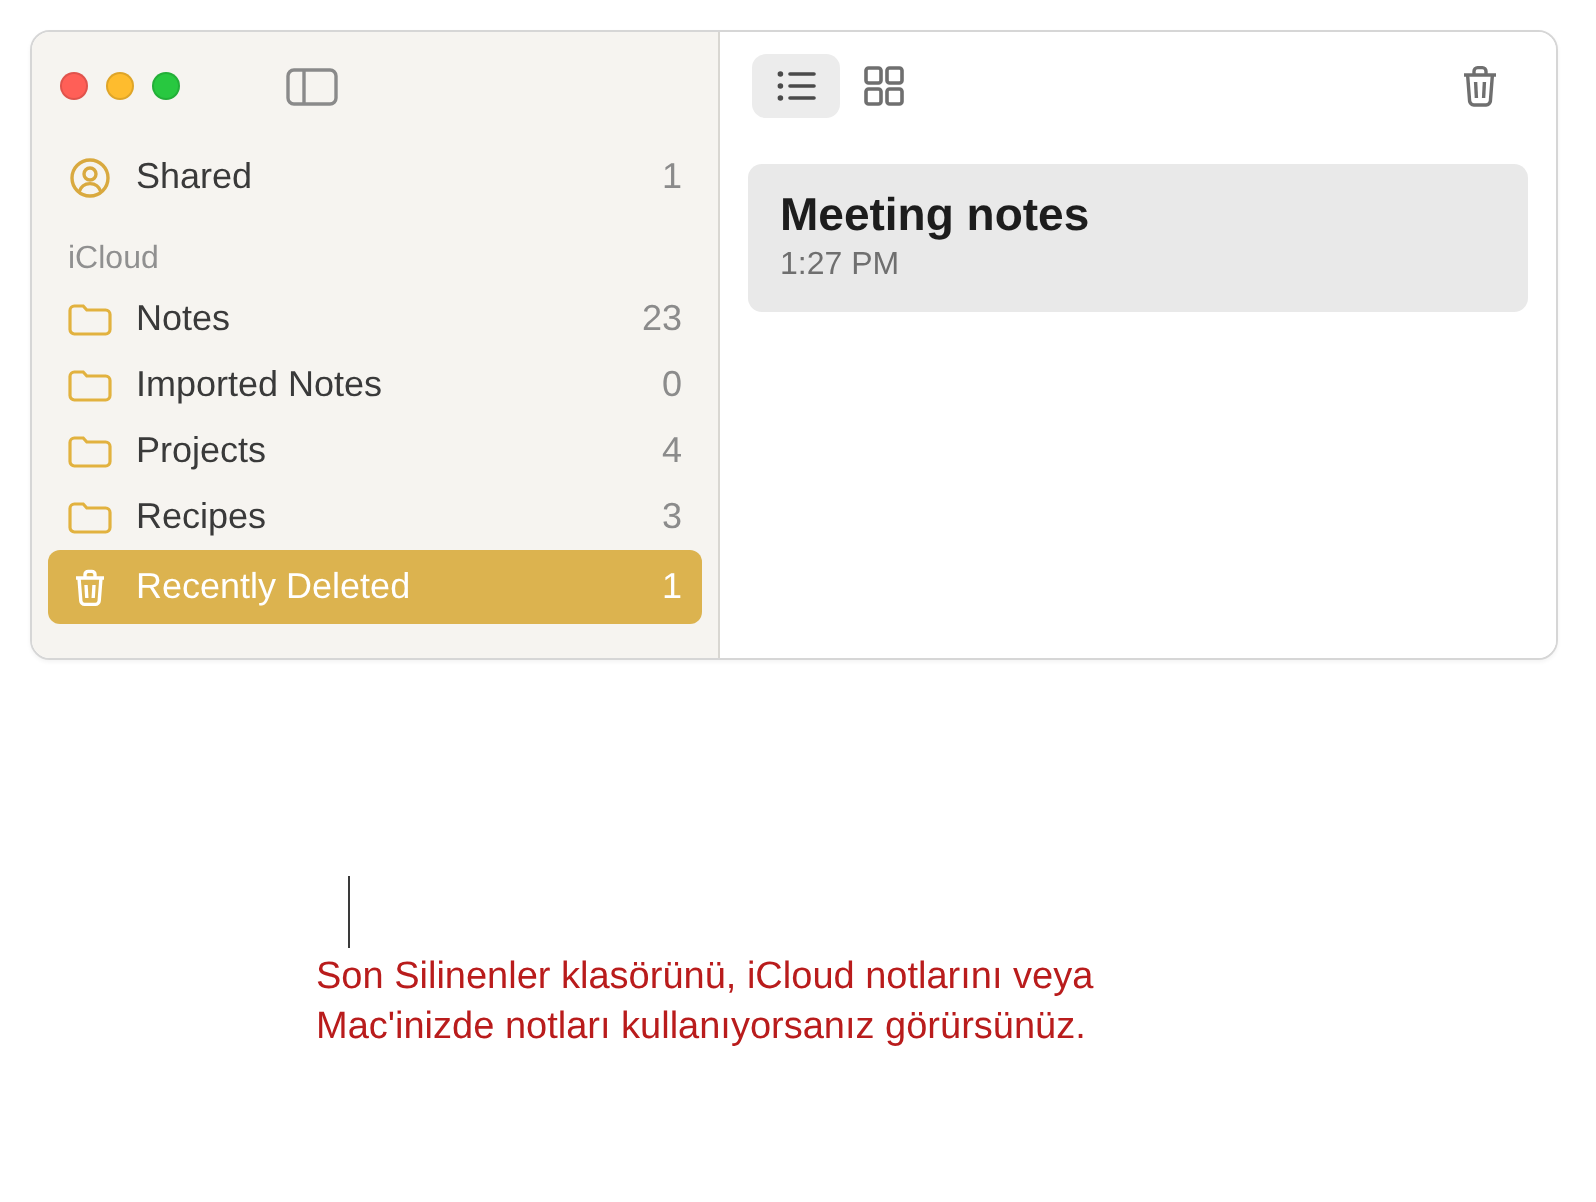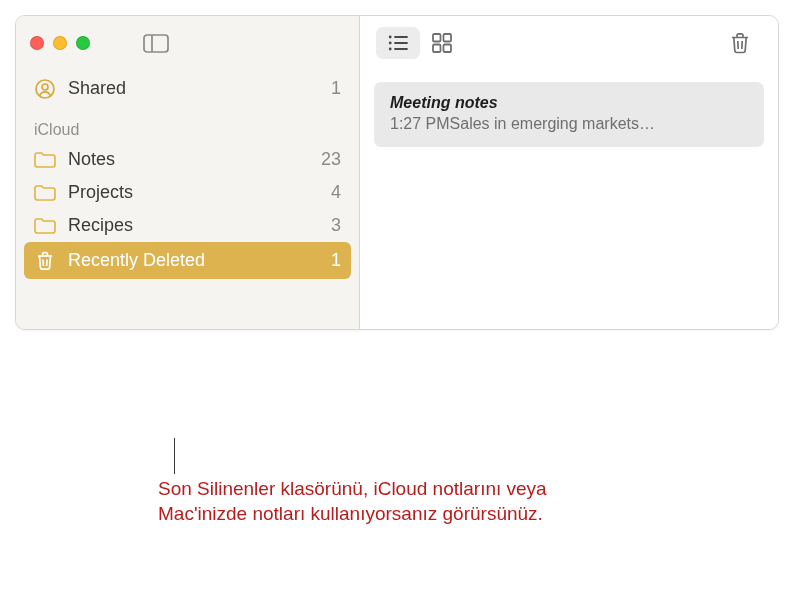--- a/index.html
+++ b/index.html
@@ -142,23 +142,22 @@
     border-bottom: 1px solid #e6e6e6;
   }
   .note-item {
     margin: 12px 14px;
     background: #e9e9e9;
     border-radius: 7px;
     padding: 12px 16px 14px 16px;
   }
   .note-title {
     font-weight: 700;
-    font-size: 16px;
+    font-size: 23px;
     color: #1d1d1d;
-    font-style: italic;
   }
   .note-meta {
     display: flex;
     color: #6f6f6f;
     font-size: 16px;
     margin-top: 3px;
     align-items: baseline;
   }
   .note-time { white-space: nowrap; }
   .note-preview { white-space: nowrap; overflow: hidden; text-overflow: ellipsis; flex: 1; }
@@ -223,20 +222,29 @@
       <div class="folder-row">
         <span class="icon-wrap">
           <svg width="22" height="16" viewBox="0 0 22 16" fill="none" stroke="currentColor" stroke-width="1.6">
             <path d="M1 3.2c0-1.2 1-2.2 2.2-2.2h4.4l1.8 2h9.4c1.2 0 2.2 1 2.2 2.2v7.6c0 1.2-1 2.2-2.2 2.2H3.2C2 15 1 14 1 12.8V3.2z"></path>
           </svg>
         </span>
         <span>Notes</span>
         <span class="count">23</span>
       </div>
 
+      <div class="folder-row">
+        <span class="icon-wrap">
+          <svg width="22" height="16" viewBox="0 0 22 16" fill="none" stroke="currentColor" stroke-width="1.6">
+            <path d="M1 3.2c0-1.2 1-2.2 2.2-2.2h4.4l1.8 2h9.4c1.2 0 2.2 1 2.2 2.2v7.6c0 1.2-1 2.2-2.2 2.2H3.2C2 15 1 14 1 12.8V3.2z"></path>
+          </svg>
+        </span>
+        <span>Imported Notes</span>
+        <span class="count">0</span>
+      </div>
 
       <div class="folder-row">
         <span class="icon-wrap">
           <svg width="22" height="16" viewBox="0 0 22 16" fill="none" stroke="currentColor" stroke-width="1.6">
             <path d="M1 3.2c0-1.2 1-2.2 2.2-2.2h4.4l1.8 2h9.4c1.2 0 2.2 1 2.2 2.2v7.6c0 1.2-1 2.2-2.2 2.2H3.2C2 15 1 14 1 12.8V3.2z"></path>
           </svg>
         </span>
         <span>Projects</span>
         <span class="count">4</span>
       </div>
@@ -300,21 +308,20 @@
           <line x1="12.2" y1="9" x2="11.8" y2="17"></line>
         </svg>
       </div>
     </div>
 
 
     <div class="note-item">
       <div class="note-title">Meeting notes</div>
       <div class="note-meta">
         <span class="note-time">1:27 PM</span>
-        <span class="note-preview">Sales in emerging markets…</span>
       </div>
     </div>
   </div>
 
 </div>
 
 <div class="callout-line"></div>
 <div class="callout-text">Son Silinenler klasörünü, iCloud notlarını veya Mac'inizde notları kullanıyorsanız görürsünüz.</div>
 
 </body></html>

